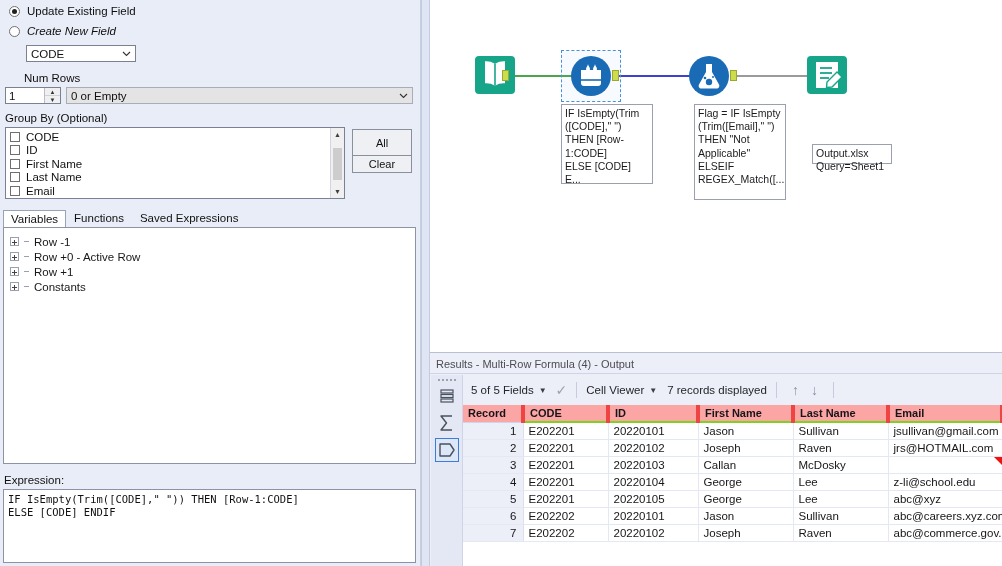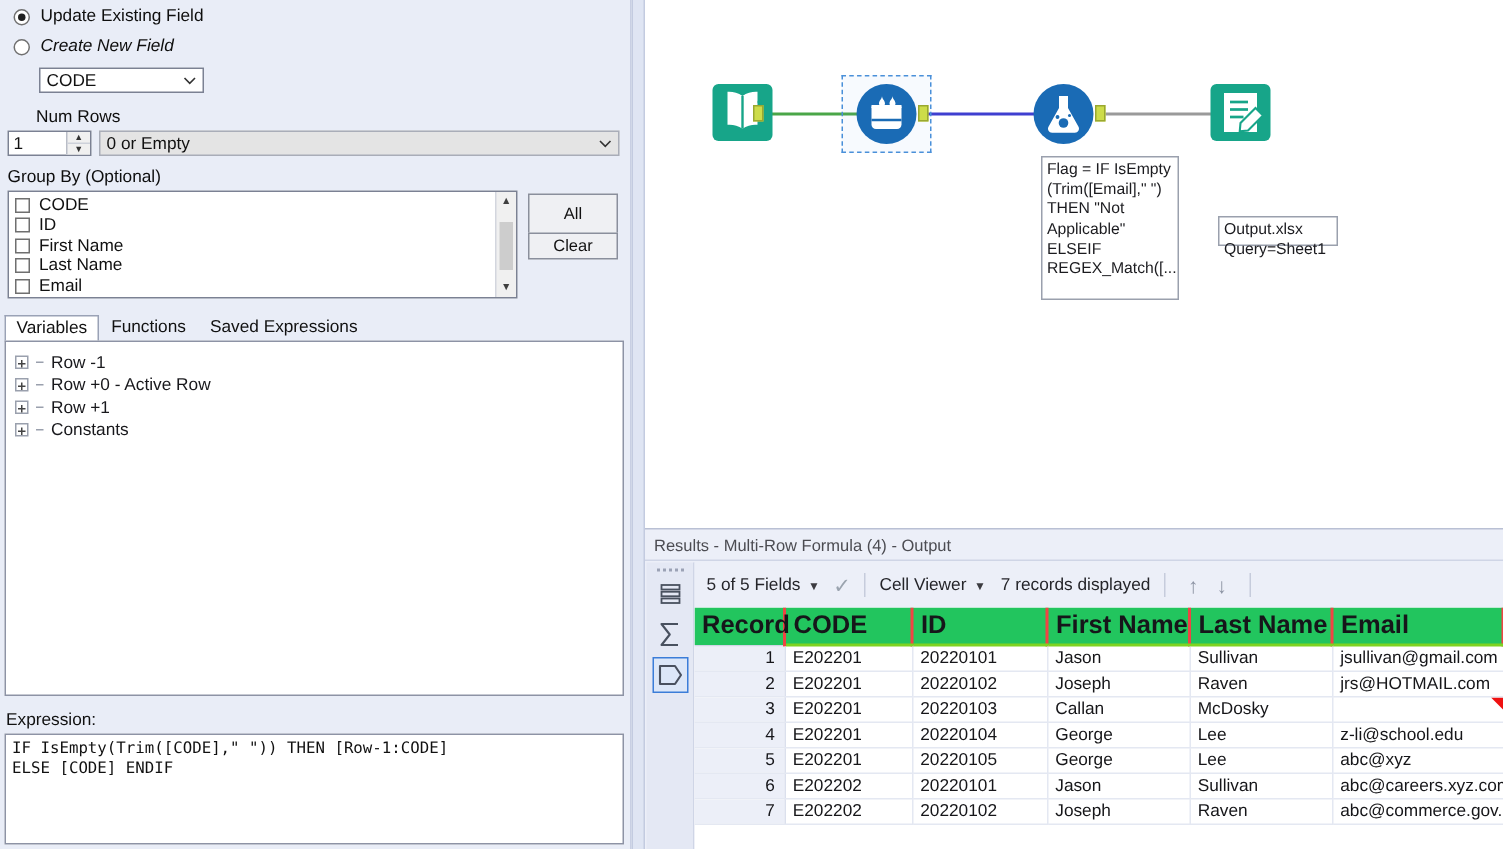--- a/index.html
+++ b/index.html
@@ -183,23 +183,23 @@
   .tb-sep{width:1px;height:16px;background:#c6ccdc;margin:0 9px;}
   .tb-check{color:#9aa3ae;font-size:14px;line-height:1;}
   .tb-arrow{color:#8c93a3;font-size:14px;line-height:1;padding:0 6px;}
 
   .grid{
     position:absolute;left:33px;top:52px;width:539px;height:161px;
     background:#ffffff;overflow:hidden;
   }
   .grid table{border-collapse:collapse;table-layout:fixed;width:539px;}
   .grid th{
-    background:#22c55e;font-size:17px;font-weight:bold;color:#16161a;
+    background:#fca5a5;font-size:11px;font-weight:bold;color:#16161a;
     text-align:left;padding:2px 0 2px 5px;height:17px;
-    border-right:2px solid #ef4444;border-bottom:2px solid #7ed321;
+    border-right:4px solid #ef4444;border-bottom:2px solid #7ed321;
     box-sizing:border-box;
   }
   .grid th.rec{border-bottom:1px solid #cfd5e6;text-align:left;}
   .grid td{
     font-size:11.5px;color:#161619;padding:1px 0 1px 5px;height:17px;
     border-right:1px solid #e4e8f2;border-bottom:1px solid #e4e8f2;
     box-sizing:border-box;overflow:hidden;white-space:nowrap;
   }
   .grid td.rec{background:#eceff8;text-align:right;padding-right:6px;color:#16161a;border-right:1px solid #dbe0ed;}
   .redmark{
@@ -356,20 +356,25 @@
       <svg class="glyph" viewBox="0 0 46 46">
         <circle cx="23" cy="23" r="20" fill="#1a6bb5"></circle>
         <path d="M13 18h20v12a3 3 0 0 1-3 3H16a3 3 0 0 1-3-3z" fill="#fff"></path>
         <path d="M13 18h20" stroke="#fff" stroke-width="2"></path>
         <path d="M18 16c0-2 2-3 2-5 0 2 2 3 2 5 0 1.1-.9 2-2 2s-2-.9-2-2z" fill="#fff"></path>
         <path d="M25 16c0-2 2-3 2-5 0 2 2 3 2 5 0 1.1-.9 2-2 2s-2-.9-2-2z" fill="#fff"></path>
         <path d="M13 27h20" stroke="#1a6bb5" stroke-width="1.6"></path>
       </svg>
     </div>
     <div class="port" style="left:182px;top:70px;"></div>
+    <div class="anno" style="left:131px;top:104px;width:92px;height:80px;">IF IsEmpty(Trim
+([CODE]," ")
+THEN [Row-
+1:CODE]
+ELSE [CODE] E...</div>
 
     <div class="port" style="left:272px;top:70px;"></div>
     <div class="node" style="left:256px;top:53px;">
       <svg class="glyph" viewBox="0 0 46 46">
         <circle cx="23" cy="23" r="20" fill="#1a6bb5"></circle>
         <path d="M20 11h6v8l7 12.5c1 1.8-.3 4-2.4 4H15.4c-2.1 0-3.4-2.2-2.4-4L20 19z" fill="#fff"></path>
         <circle cx="23" cy="29" r="3.2" fill="#1a6bb5"></circle>
         <circle cx="19" cy="25" r="1.3" fill="#1a6bb5"></circle>
         <circle cx="27" cy="24" r="1" fill="#1a6bb5"></circle>
       </svg>

